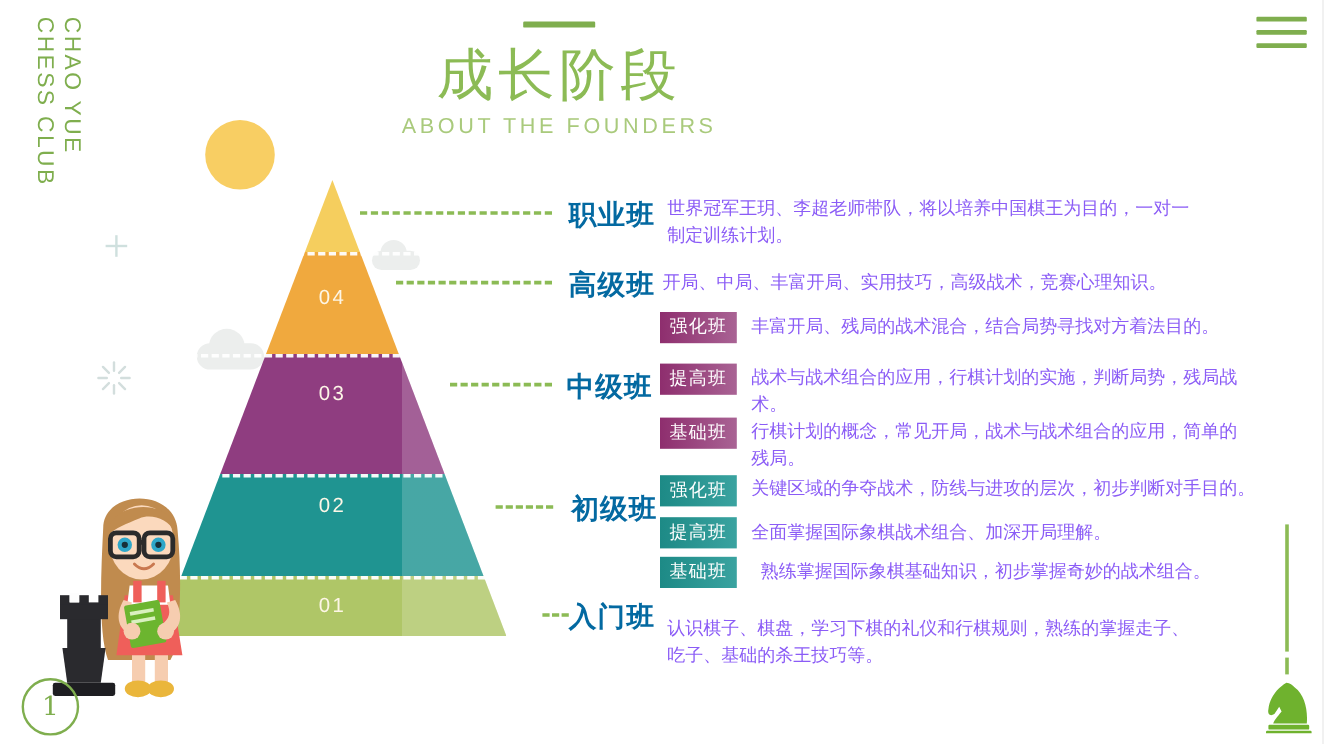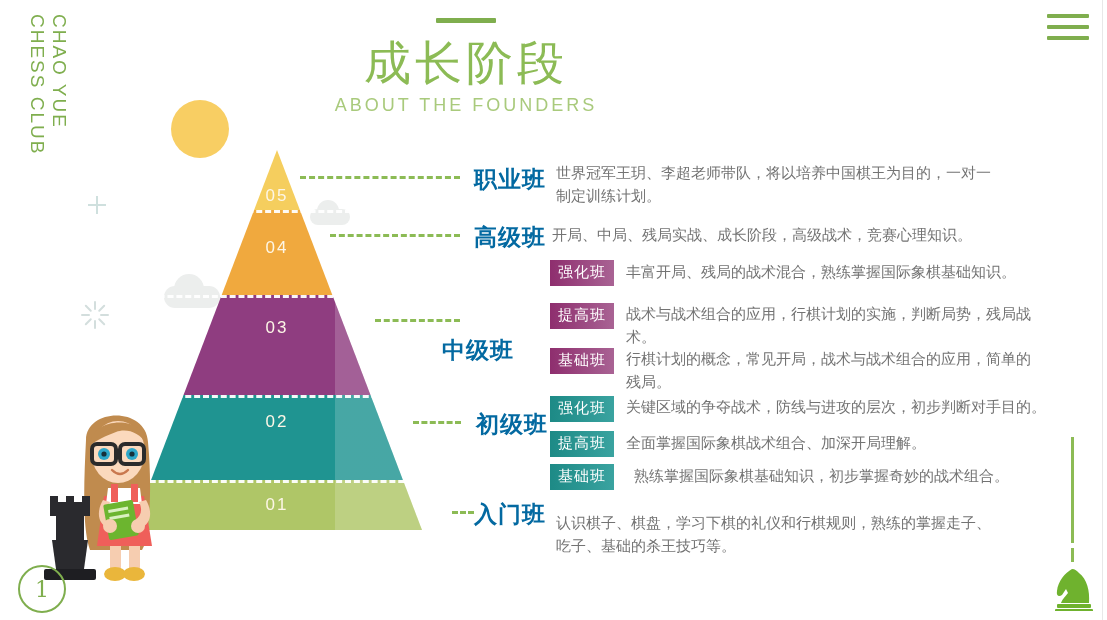--- a/index.html
+++ b/index.html
@@ -79,22 +79,22 @@
   .leader{position:absolute;height:0;border-top:3px dashed #8cbb55;}
 
   
   .stagelabel{
     position:absolute;color:#0369a1;font-size:23px;font-weight:bold;letter-spacing:1px;
     font-family:"DejaVu Sans","Liberation Sans",sans-serif;white-space:nowrap;
   }
 
   
   .desc{
-    position:absolute;color:#737373;font-size:15px;line-height:23px;
-    font-family:Liberation Serif, serif;
+    position:absolute;color:#8b5cf6;font-size:15px;line-height:23px;
+    font-family:Liberation Sans, sans-serif;
   }
   .badge{
     position:absolute;color:#ffffff;font-size:15px;
     padding:3px 8px 4px 8px;white-space:nowrap;letter-spacing:1px;
     font-family:"DejaVu Sans","Liberation Sans",sans-serif;
   }
   .badge.purple{background:linear-gradient(to right,#8e2e6e,#a96394);}
   .badge.teal{background:linear-gradient(to right,#1d8a86,#3aa3a0);}
 
   
@@ -177,45 +177,44 @@
     <div class="band" style="top:330px;height:50px;">
       <div class="tri" style="top:-330px;background:#afc667;"></div>
       <div class="shade" style="top:-330px;"></div>
     </div>
 
     <div class="sep" style="top:60px;"></div>
     <div class="sep" style="top:145px;"></div>
     <div class="sep" style="top:245px;"></div>
     <div class="sep" style="top:330px;"></div>
 
-    <div class="num" style="top:36px;">05</div>
     <div class="num" style="top:88px;">04</div>
     <div class="num" style="top:168px;">03</div>
     <div class="num" style="top:262px;">02</div>
     <div class="num" style="top:345px;">01</div>
   </div>
 
   <div class="leader" style="left:300px;top:176px;width:160px;"></div>
   <div class="leader" style="left:330px;top:234px;width:130px;"></div>
   <div class="leader" style="left:375px;top:319px;width:85px;"></div>
   <div class="leader" style="left:413px;top:421px;width:48px;"></div>
   <div class="leader" style="left:452px;top:511px;width:22px;"></div>
 
   <div class="stagelabel" style="left:474px;top:164px;">职业班</div>
   <div class="stagelabel" style="left:474px;top:222px;">高级班</div>
-  <div class="stagelabel" style="left:442px;top:307px;margin-top:28px;">中级班</div>
+  <div class="stagelabel" style="left:472px;top:307px;">中级班</div>
   <div class="stagelabel" style="left:476px;top:409px;">初级班</div>
   <div class="stagelabel" style="left:474px;top:499px;">入门班</div>
 
   <div class="desc" style="left:556px;top:162px;width:445px;">世界冠军王玥、李超老师带队，将以培养中国棋王为目的，一对一制定训练计划。</div>
 
-  <div class="desc" style="left:552px;top:224px;width:450px;">开局、中局、残局实战、成长阶段，高级战术，竞赛心理知识。</div>
+  <div class="desc" style="left:552px;top:224px;width:450px;">开局、中局、丰富开局、实用技巧，高级战术，竞赛心理知识。</div>
 
   <div class="badge purple" style="left:550px;top:260px;">强化班</div>
-  <div class="desc" style="left:626px;top:261px;width:400px;">丰富开局、残局的战术混合，熟练掌握国际象棋基础知识。</div>
+  <div class="desc" style="left:626px;top:261px;width:400px;">丰富开局、残局的战术混合，结合局势寻找对方着法目的。</div>
 
   <div class="badge purple" style="left:550px;top:303px;">提高班</div>
   <div class="desc" style="left:626px;top:303px;width:410px;">战术与战术组合的应用，行棋计划的实施，判断局势，残局战术。</div>
 
   <div class="badge purple" style="left:550px;top:348px;">基础班</div>
   <div class="desc" style="left:626px;top:348px;width:415px;">行棋计划的概念，常见开局，战术与战术组合的应用，简单的残局。</div>
 
   <div class="badge teal" style="left:550px;top:396px;">强化班</div>
   <div class="desc" style="left:626px;top:396px;width:440px;">关键区域的争夺战术，防线与进攻的层次，初步判断对手目的。</div>
 

